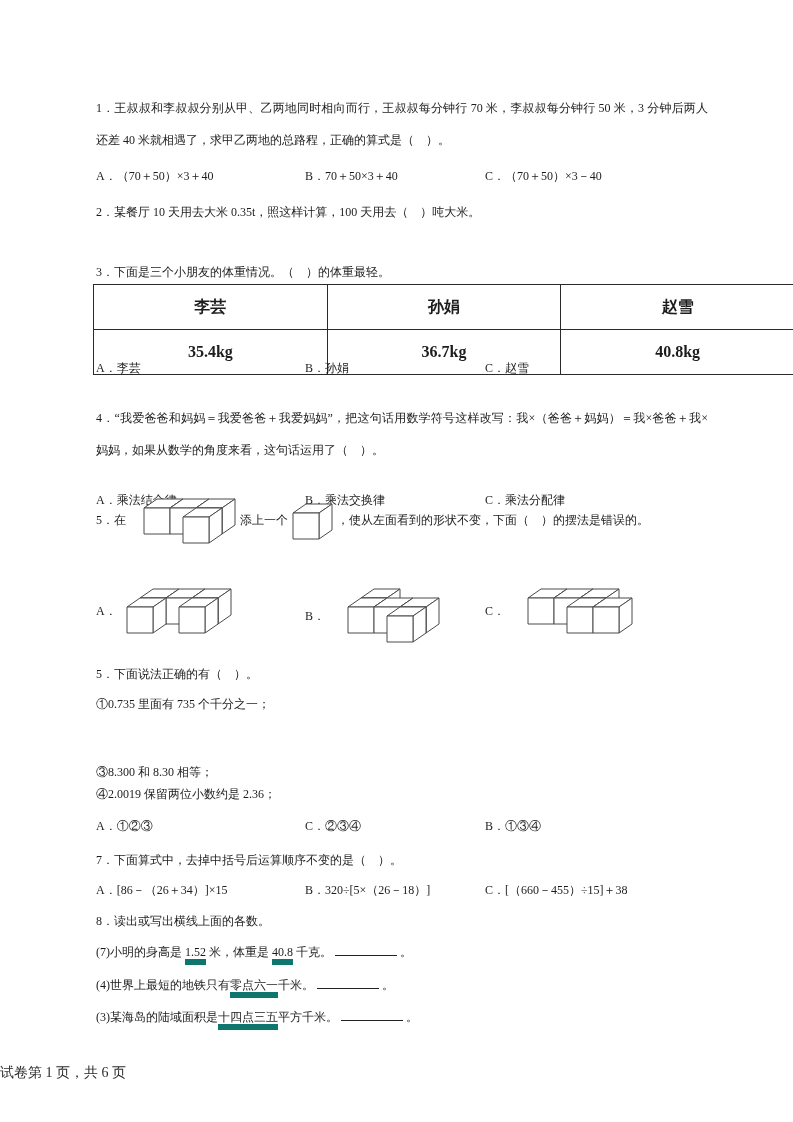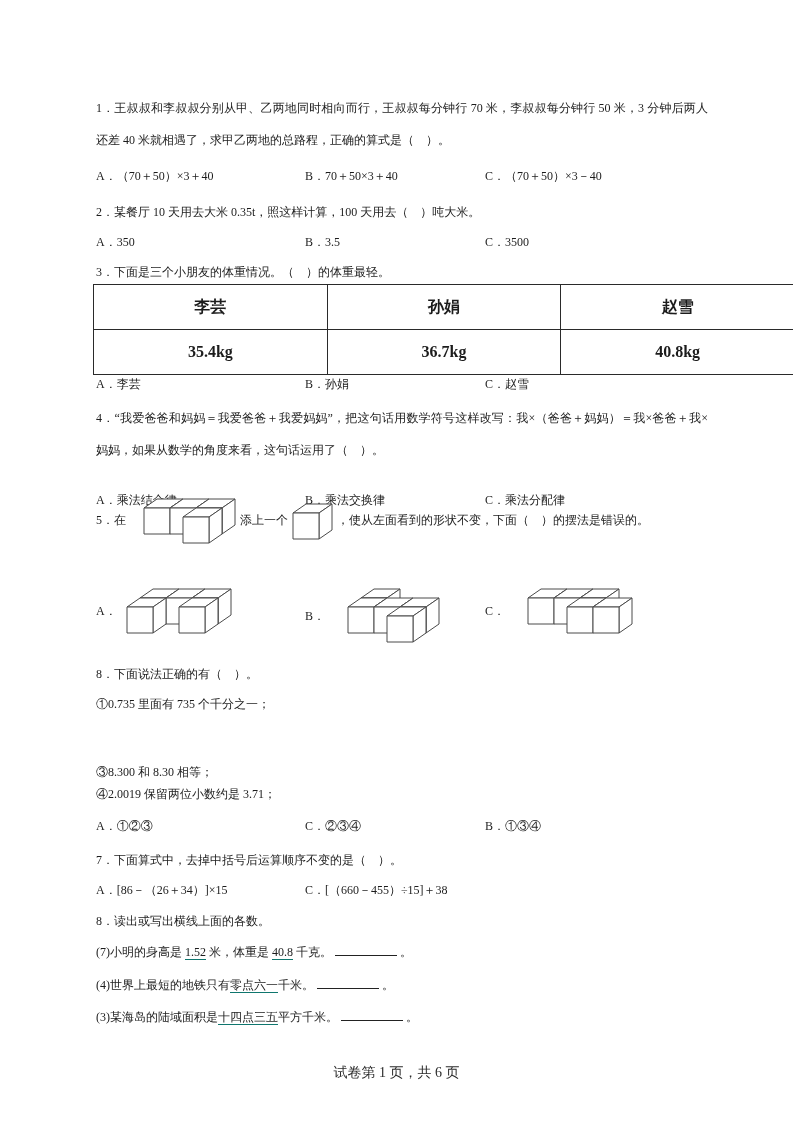--- a/index.html
+++ b/index.html
@@ -27,66 +27,61 @@
   }
   .wtable td{
     border:1px solid #2a2a2a;
     height:42px;text-align:center;vertical-align:middle;
     background:#ffffff;
   }
   .fig{display:inline-block;vertical-align:middle;margin:0 4px;}
   .fig svg{display:block;}
   .figcell{display:flex;align-items:center;gap:5px;}
   .lab{font-style:normal;}
-  .ul{border-bottom:1px solid #0f766e;}
+  .ul{border-bottom:6px solid #0f766e;}
   .blank{
     display:inline-block;width:62px;height:15px;
     border-bottom:1px solid #222;margin:0 3px;
     vertical-align:baseline;
   }
   .footer{
     position:absolute;left:0;top:1064px;width:793px;
-    text-align:center;font-size:14px;color:#2a2a2a;
+    text-align:left;font-size:14px;color:#2a2a2a;
   }
 </style>
 </head>
 <body>
 
 <div class="page">
 
   <div class="row para" style="top:92px">1．王叔叔和李叔叔分别从甲、乙两地同时相向而行，王叔叔每分钟行 70 米，李叔叔每分钟行 50 米，3 分钟后两人还差 40 米就相遇了，求甲乙两地的总路程，正确的算式是（　）。</div>
   <div class="row opts" style="top:160px">
     <span>A．（70＋50）×3＋40</span>
     <span>B．70＋50×3＋40</span>
     <span>C．（70＋50）×3－40</span>
   </div>
 
   <div class="row" style="top:196px">2．某餐厅 10 天用去大米 0.35t，照这样计算，100 天用去（　）吨大米。</div>
-  <div class="row opts" style="top:226px">
-    <span>A．350</span>
-    <span>B．3.5</span>
-    <span>C．3500</span>
-  </div>
 
   <div class="row" style="top:256px">3．下面是三个小朋友的体重情况。（　）的体重最轻。</div>
   <table class="wtable">
     <tbody>
         <tr>
       <td>李芸</td>
       <td>孙娟</td>
       <td>赵雪</td>
     </tr>
     <tr>
       <td>35.4kg</td>
       <td>36.7kg</td>
       <td>40.8kg</td>
     </tr>
   </tbody>
     </table>
-  <div class="row opts" style="top:368px">
+  <div class="row opts" style="top:352px">
     <span>A．李芸</span>
     <span>B．孙娟</span>
     <span>C．赵雪</span>
   </div>
 
   <div class="row para" style="top:402px">4．“我爱爸爸和妈妈＝我爱爸爸＋我爱妈妈”，把这句话用数学符号这样改写：我×（爸爸＋妈妈）＝我×爸爸＋我×妈妈，如果从数学的角度来看，这句话运用了（　）。</div>
   <div class="row opts" style="top:484px">
     <span>A．乘法结合律</span>
     <span>B．乘法交换律</span>
     <span>C．乘法分配律</span>
@@ -184,33 +179,34 @@
               <polygon points="53,19 79,19 79,45 53,45"></polygon>
               <polygon points="79,19 92,10 118,10 105,19"></polygon>
               <polygon points="105,19 118,10 118,36 105,45"></polygon>
               <polygon points="79,19 105,19 105,45 79,45"></polygon>
             </g>
           </svg>
         </span>
     </span>
   </div>
 
-  <div class="row" style="top:658px">8．下面说法正确的有（　）。</div>
+  <div class="row" style="top:658px">5．下面说法正确的有（　）。</div>
   <div class="row" style="top:688px">①0.735 里面有 735 个千分之一；</div>
   <div class="row" style="top:756px">③8.300 和 8.30 相等；</div>
-  <div class="row" style="top:778px">④2.0019 保留两位小数约是 3.71；</div>
+  <div class="row" style="top:778px">④2.0019 保留两位小数约是 2.36；</div>
   <div class="row opts" style="top:810px">
     <span>A．①②③</span>
     <span>C．②③④</span>
     <span>B．①③④</span>
   </div>
 
   <div class="row" style="top:844px">7．下面算式中，去掉中括号后运算顺序不变的是（　）。</div>
   <div class="row opts" style="top:874px">
     <span>A．[86－（26＋34）]×15</span>
+    <span>B．320÷[5×（26－18）]</span>
     <span>C．[（660－455）÷15]＋38</span>
   </div>
 
   <div class="row" style="top:905px">8．读出或写出横线上面的各数。</div>
   <div class="row" style="top:936px">
     <span>(7)小明的身高是 </span><span class="ul">1.52</span><span> 米，体重是 </span><span class="ul">40.8</span><span> 千克。</span><span class="blank"></span><span>。</span>
   </div>
   <div class="row" style="top:969px">
     <span>(4)世界上最短的地铁只有</span><span class="ul">零点六一</span><span>千米。</span><span class="blank"></span><span>。</span>
   </div>

